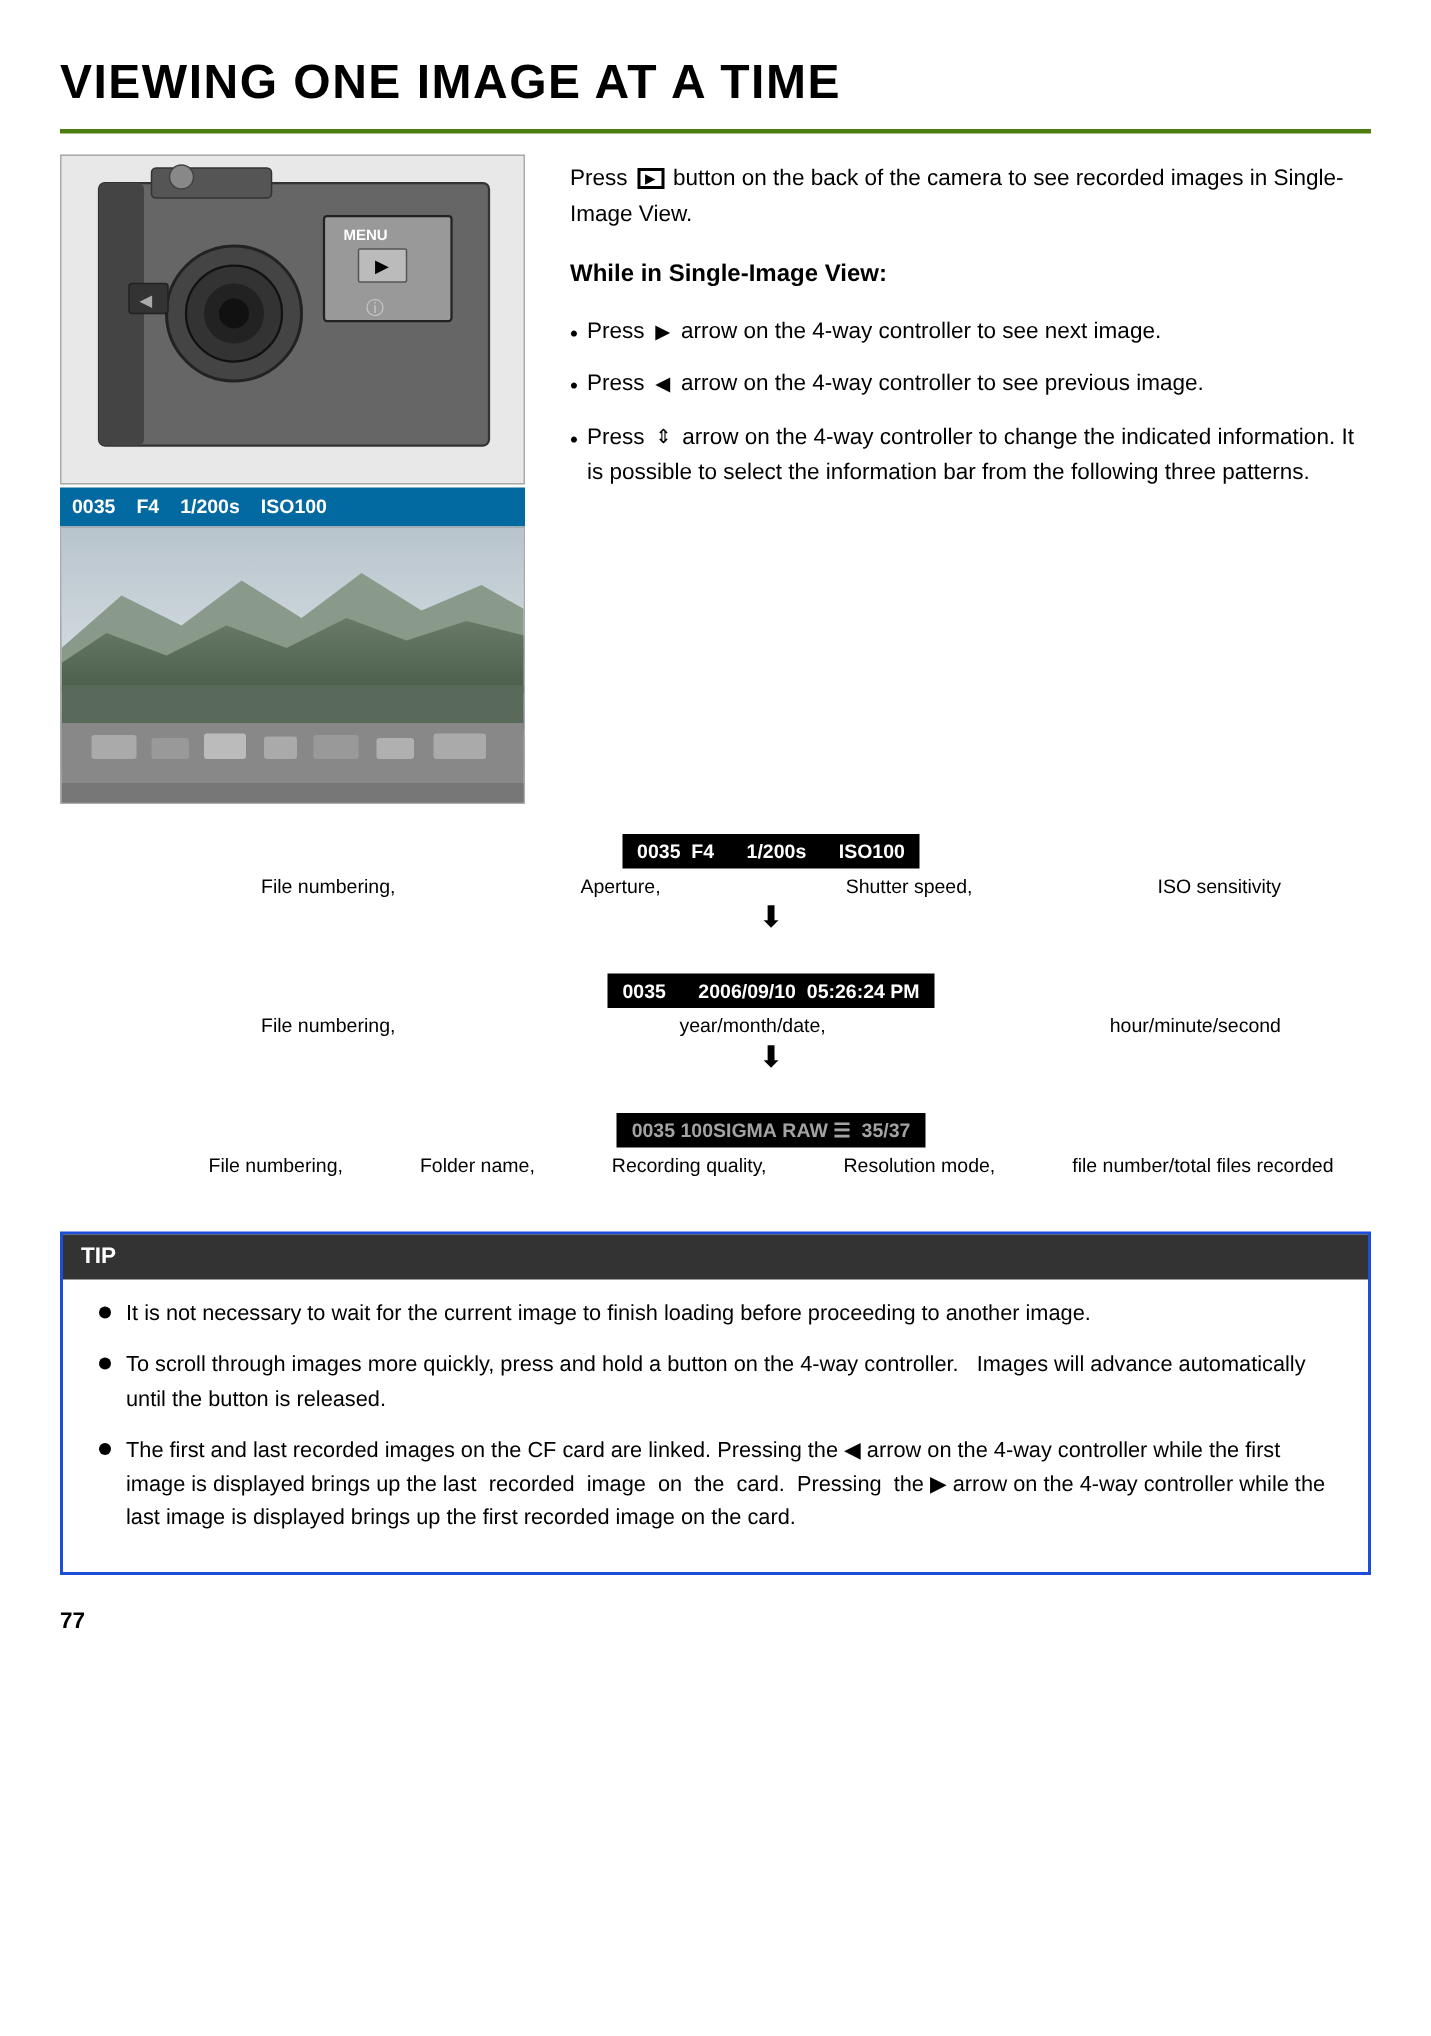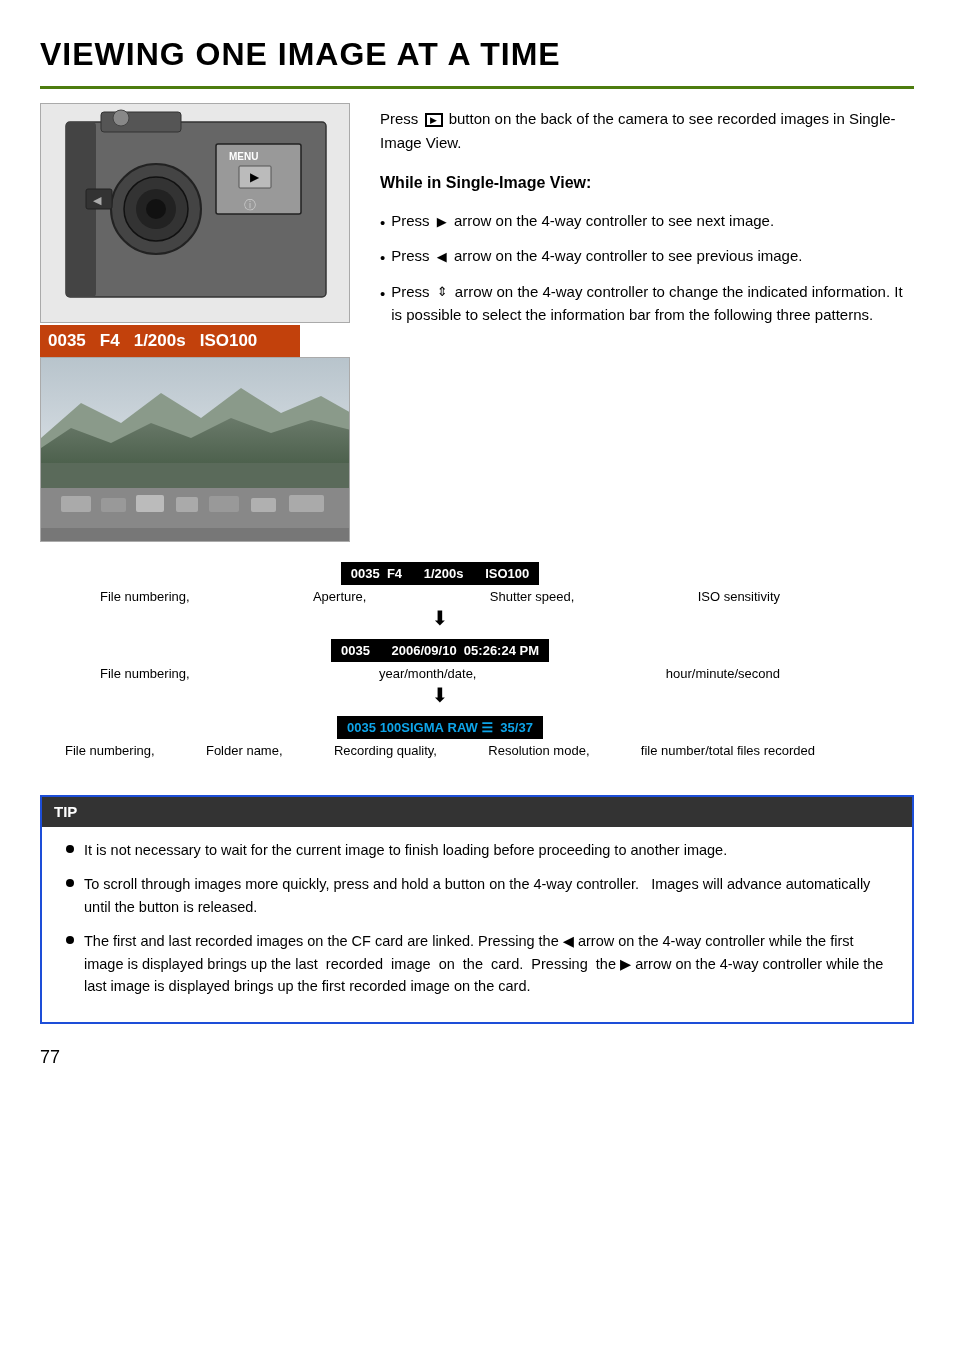--- a/index.html
+++ b/index.html
@@ -46,28 +46,28 @@
       height: 220px;
       position: relative;
       overflow: hidden;
       margin-bottom: 0;
     }
 
     
     .info-bar-row {
       display: flex;
       align-items: center;
-      background: #c2410c;
+      background: #0369a1;
       color: #fff;
       padding: 3px 8px;
-      font-size: 17px;
+      font-size: 13px;
       font-weight: bold;
       gap: 14px;
       margin-top: 2px;
-      width: 260px;
+      width: 310px;
     }
 
     
     .photo-area {
       width: 310px;
       height: 185px;
       background: linear-gradient(180deg, #b0bec5 0%, #78909c 30%, #546e7a 60%, #37474f 100%);
       position: relative;
       overflow: hidden;
       border: 1.5px solid #aaa;
@@ -143,23 +143,23 @@
       display: inline-block;
       vertical-align: middle;
       margin: 0 3px;
       font-size: 13px;
     }
 
     .pattern-container {
       width: 100%;
       display: flex;
       flex-direction: column;
-      align-items: flex-start;
+      align-items: flex-end;
       margin-top: 20px;
-      gap: 4px;
+      gap: 20px;
     }
 
     .p-row {
       width: 800px;
       display: flex;
       flex-direction: column;
       align-items: center;
       margin-bottom: 6px;
     }
 
@@ -218,22 +218,22 @@
       width: 8px;
       height: 8px;
       background: #000;
       border-radius: 50%;
       flex-shrink: 0;
       margin-top: 6px;
       margin-right: 10px;
     }
 
     .page-number {
-      font-weight: normal;
-      font-size: 18px;
+      font-weight: bold;
+      font-size: 15px;
       margin-top: 20px;
     }
 
     .full-page {
       position: relative;
     }
   </style>
 </head>
 <body>
 
@@ -378,21 +378,21 @@
       <div class="p-labels">
         <span>File numbering,</span>
         <span>year/month/date,</span>
         <span>hour/minute/second</span>
       </div>
       <div class="p-arrow">⬇</div>
     </div>
 
     <div class="p-row">
       <div class="p-bar">
-        <span style="color:#0ea5e9;background:#000;">0035&nbsp;100SIGMA&nbsp;RAW&nbsp;☰&nbsp;&nbsp;35/37</span>
+        <span style="color:#a3a3a3;background:#000;">0035&nbsp;100SIGMA&nbsp;RAW&nbsp;☰&nbsp;&nbsp;35/37</span>
       </div>
       <div style="font-size:13px; display:flex; width:750px; justify-content:space-between; margin-top:2px;">
         <span>File numbering,</span>
         <span>Folder name,</span>
         <span>Recording quality,</span>
         <span>Resolution mode,</span>
         <span>file number/total files recorded</span>
       </div>
     </div>
 

